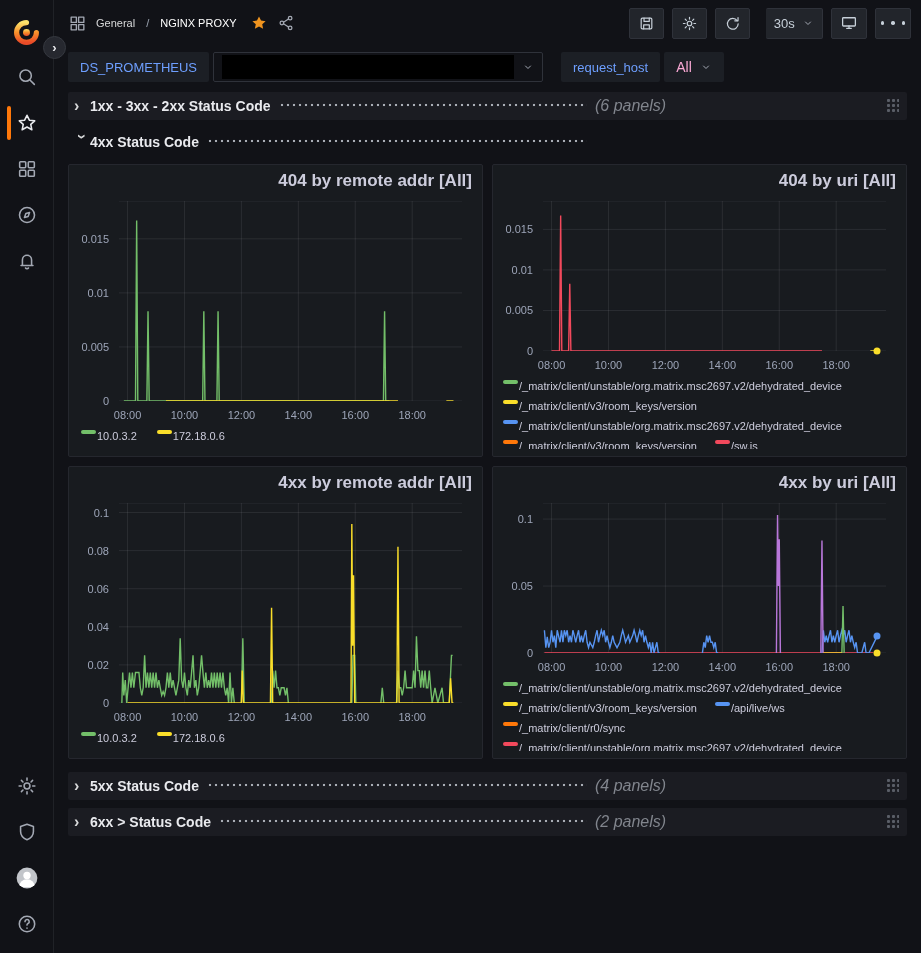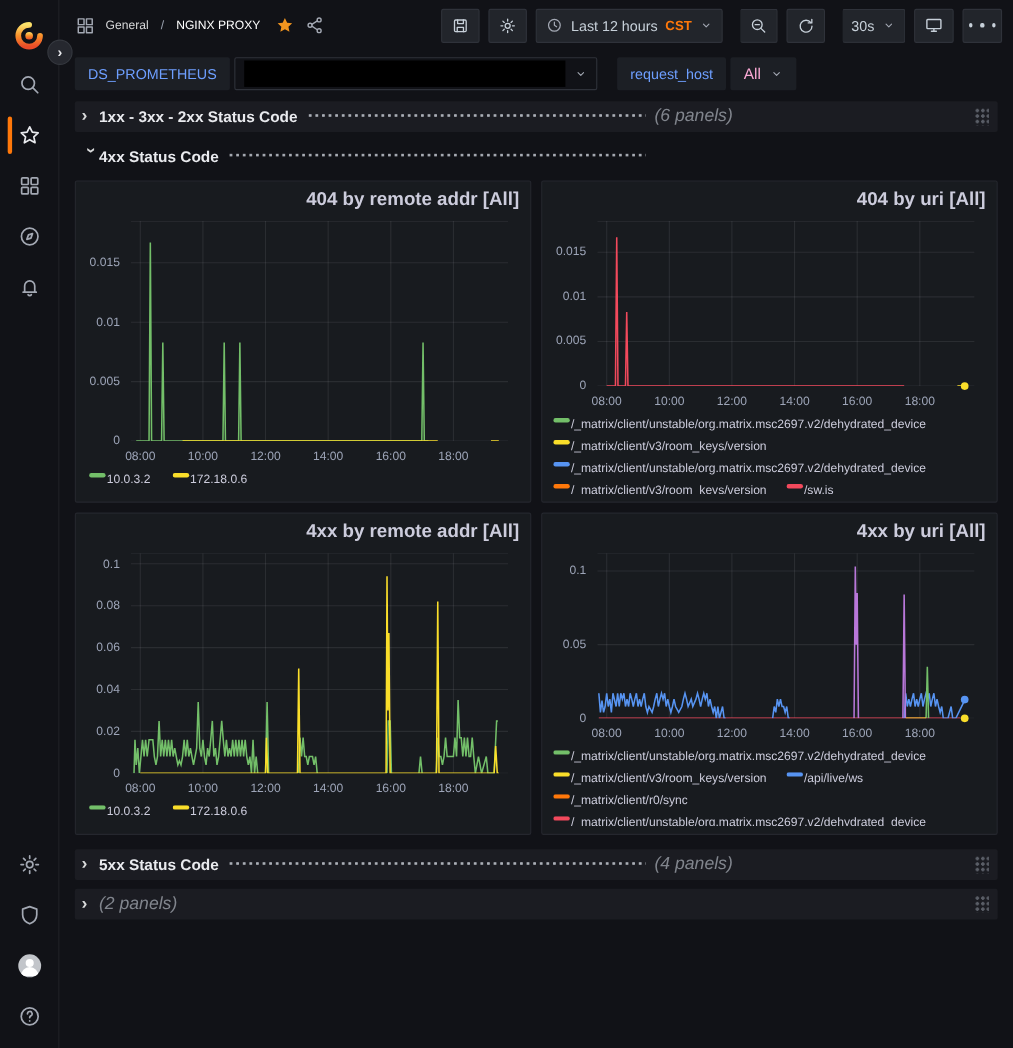--- a/index.html
+++ b/index.html
@@ -231,44 +231,20 @@
             <rect x="4.5" y="4.5" width="15" height="15" rx="1.5"></rect>
             <path d="M8.5 4.5 v4.6 h7.4 V4.5"></path>
             <path d="M8 19.5 v-5.6 h8 v5.6"></path>
           </svg>
       </div>
       <div class="btn icon">
         <svg width="17" height="17" viewBox="0 0 24 24">
             <circle cx="12" cy="12" r="3.2"></circle>
             <path d="M12 3.4 v2.4 M12 18.2 v2.4 M3.4 12 h2.4 M18.2 12 h2.4 M5.9 5.9 l1.7 1.7 M16.4 16.4 l1.7 1.7 M18.1 5.9 l-1.7 1.7 M7.6 16.4 l-1.7 1.7"></path>
           </svg>
-      </div>
-      <div class="btn-group">
-        <div class="btn">
-          <span class="icon">
-            <svg width="16" height="16" viewBox="0 0 24 24">
-                <circle cx="12" cy="12" r="8"></circle>
-                <path d="M12 7.5 V12 l3 2"></path>
-              </svg>
-          </span>
-          <span>Last 12 hours</span>
-          <span class="tz">CST</span>
-          <span class="icon chev-s">
-            <svg width="12" height="12" viewBox="0 0 24 24">
-                <polyline points="7,10 12,15 17,10"></polyline>
-              </svg>
-          </span>
-        </div>
-        <div class="btn icon">
-          <svg width="17" height="17" viewBox="0 0 24 24">
-              <circle cx="10.5" cy="10.5" r="6.2"></circle>
-              <line x1="15.2" y1="15.2" x2="20" y2="20"></line>
-              <line x1="7.8" y1="10.5" x2="13.2" y2="10.5"></line>
-            </svg>
-        </div>
       </div>
       <div class="btn-group">
         <div class="btn icon">
           <svg width="17" height="17" viewBox="0 0 24 24">
               <path d="M18.6 8 a7.6 7.6 0 1 0 1.4 4.4"></path>
               <polyline points="19.8,3.6 19.8,8.2 15.2,8.2"></polyline>
             </svg>
         </div>
         <div class="btn">
           <span>30s</span>
@@ -572,18 +548,22 @@
       <div class="row-left">
         <span class="row-title">5xx Status Code</span>
         <span class="leader"></span>
       </div>
       <span class="row-count">(4 panels)</span>
       <span class="drag"></span>
     </div>
 
     <div class="row-header closed">
       <span class="row-chev">›</span>
+      <div class="row-left">
+        <span class="row-title">6xx &gt; Status Code</span>
+        <span class="leader"></span>
+      </div>
       <span class="row-count">(2 panels)</span>
       <span class="drag"></span>
     </div>
 
   </div>
 </div>
 
 </body></html>

